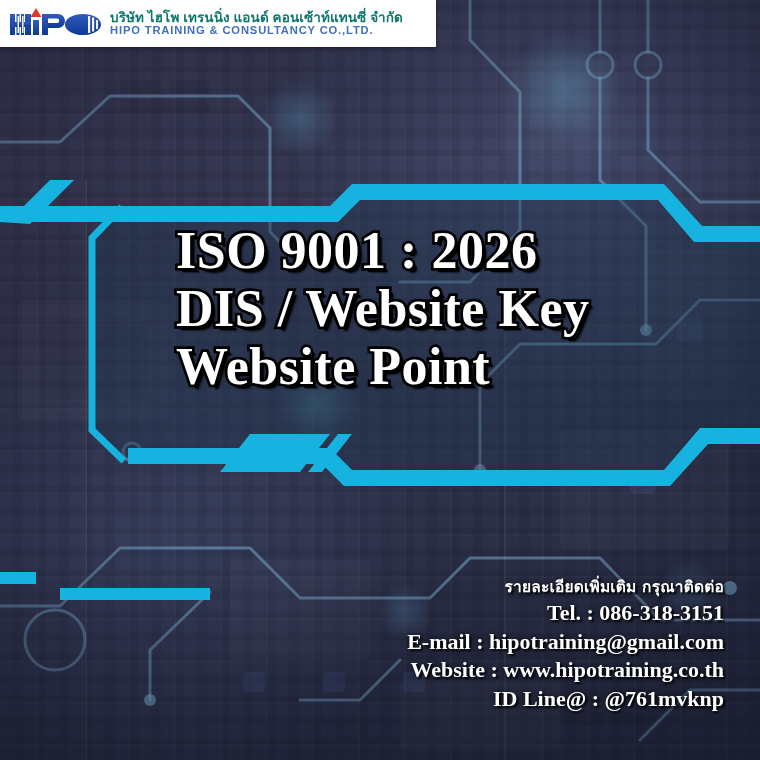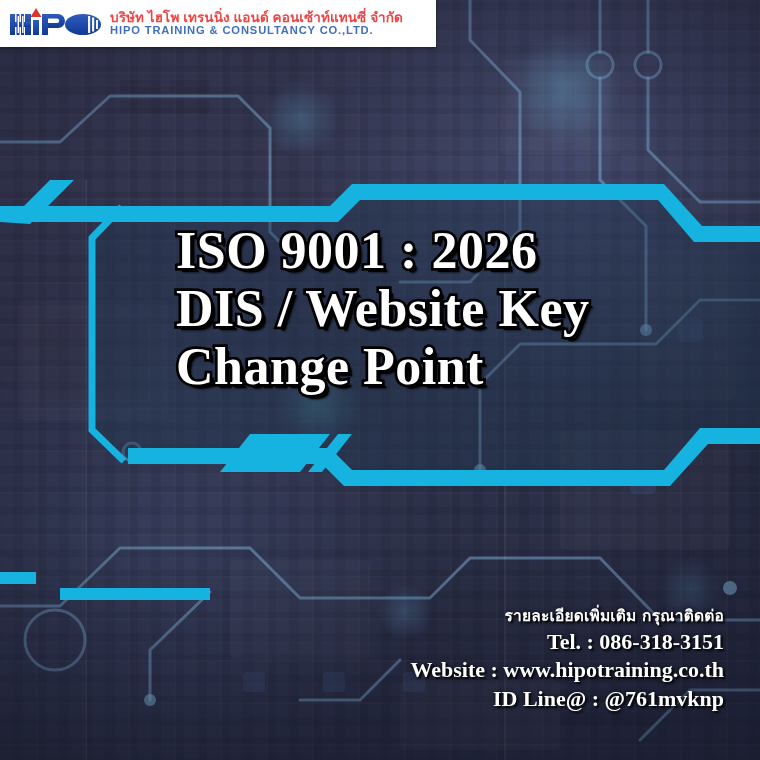--- a/index.html
+++ b/index.html
@@ -64,21 +64,21 @@
     width: 436px; height: 47px;
     background: #ffffff;
     display: flex; align-items: center;
     padding-left: 10px;
     z-index: 40;
     box-shadow: 0 1px 3px rgba(0,0,0,.4);
   }
   .logo-mark { position: relative; width: 92px; height: 32px; flex: 0 0 auto; }
   .logo-company { margin-left: 8px; line-height: 1; }
   .logo-th {
-    font-size: 13.5px; font-weight: bold; color: #ef4444;
+    font-size: 13.5px; font-weight: bold; color: #0f766e;
     letter-spacing: .1px; white-space: nowrap;
   }
   .logo-en {
     font-size: 11.2px; font-weight: bold; color: #3f6fbe;
     letter-spacing: .85px; white-space: nowrap; margin-top: 1px;
   }
 
   
   #portrait { position: absolute; left: -6px; top: 330px; width: 250px; height: 300px; z-index: 20; }
 
@@ -358,24 +358,25 @@
     </svg>
     <div class="logo-company">
       <div class="logo-th">บริษัท ไฮโพ เทรนนิ่ง แอนด์ คอนเซ้าท์แทนซี่ จำกัด</div>
       <div class="logo-en">HIPO TRAINING &amp; CONSULTANCY CO.,LTD.</div>
     </div>
   </div>
 
   <div id="title">
     <span class="tl">ISO 9001 : 2026</span>
     <span class="tl">DIS / Website Key</span>
-    <span class="tl">Change Point</span>
+    <span class="tl">Website Point</span>
   </div>
 
   <div id="contact">
     <div class="c-th">รายละเอียดเพิ่มเติม กรุณาติดต่อ</div>
     <div class="c-line">Tel. : 086-318-3151</div>
+    <div class="c-line">E-mail : hipotraining@gmail.com</div>
     <div class="c-line">Website : www.hipotraining.co.th</div>
     <div class="c-line">ID Line@ : @761mvknp</div>
   </div>
 
   <div class="bg-vignette"></div>
 </div>
 
 </body></html>

